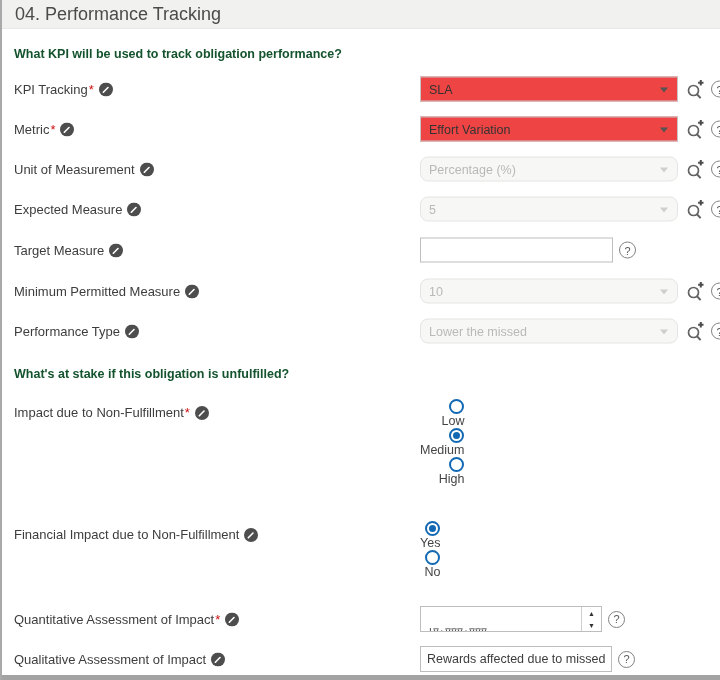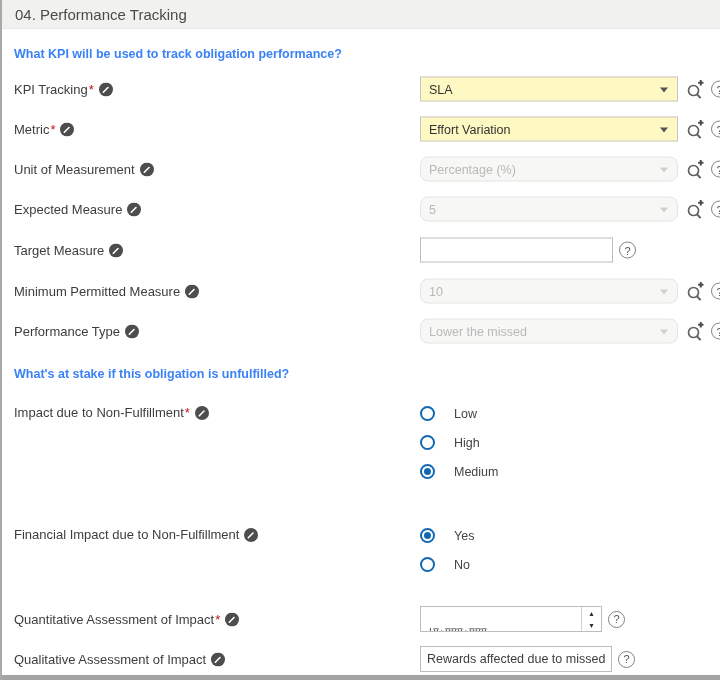--- a/index.html
+++ b/index.html
@@ -15,51 +15,51 @@
     width: 720px; height: 680px;
     background: #fff;
     border-left: 2px solid #a9a9a9;
   }
   .section-header {
     height: 29px;
     background: #f1f1ef;
     border-bottom: 1px solid #e8e8e6;
     display: flex; align-items: center;
     padding-left: 13px;
-    font-size: 15px;
+    font-size: 18px;
     color: #4b4b4b;
   }
   .bottom-bar {
     position: absolute; left: 0; right: 0; bottom: 0;
     height: 5px; background: #a3a3a3;
   }
   .question {
     margin: 18px 0 0 12px;
     font-size: 12.5px;
     font-weight: bold;
-    color: #3b82f6;
+    color: #14532d;
     line-height: 14px;
   }
   .rows { margin-top: 8px; }
   .frow { position: relative; height: 40px; }
   .frow.tall { height: 42px; }
   .flabel {
     position: absolute; left: 12px; top: 50%; transform: translateY(-50%);
     display: flex; align-items: center;
     font-size: 13px; color: #3d3d3d; white-space: nowrap;
   }
   .req { color: #cb1111; margin-left: 1px; font-size: 13px; }
   .edit-badge { margin-left: 5px; display: inline-flex; }
   .fcontrol {
     position: absolute; left: 418px; top: 50%; transform: translateY(-50%);
     display: flex; align-items: center; gap: 6px;
   }
   .dd {
     width: 258px; height: 25px;
-    border: 1px solid #c6c6c6; background: #fef9c3;
+    border: 1px solid #c6c6c6; background: #ef4444;
     display: flex; align-items: center;
     padding: 0 24px 0 8px;
     font-size: 12.5px; color: #333;
     position: relative; cursor: pointer;
     white-space: nowrap; overflow: hidden;
   }
   .dd .chev {
     position: absolute; right: 9px; top: 50%; margin-top: -2px;
     width: 0; height: 0;
     border-left: 4px solid transparent;
@@ -102,21 +102,21 @@
     flex: 1; display: flex; align-items: center; justify-content: center;
     font-size: 7px; color: #333; cursor: pointer; background: #fff; line-height: 1;
   }
   .radio-block { position: relative; }
   .radio-block .flabel-top {
     position: absolute; left: 12px; top: 6px;
     display: flex; align-items: center;
     font-size: 13px; color: #3d3d3d; white-space: nowrap;
   }
   .radio-options { position: absolute; left: 418px; top: 0; }
-  .radio-option { display: flex; align-items: center; height: 29px; gap: 19px; cursor: pointer; }
+  .radio-option { display: flex; align-items: flex-end; height: 29px; gap: 0; cursor: pointer; flex-direction: column; }
   .radio {
     width: 15px; height: 15px; border-radius: 50%;
     border: 2px solid #1268b3; background: #fff;
     display: flex; align-items: center; justify-content: center;
     flex: 0 0 auto;
   }
   .radio.checked::after {
     content: ""; width: 7px; height: 7px; border-radius: 50%;
     background: #1268b3;
   }
@@ -353,26 +353,26 @@
             <path d="M4 10.2 l1.3 -0.3 -1 -1z" fill="#fff"></path>
           </svg>
       </span>
     </div>
     <div class="radio-options">
       <div class="radio-option">
         <span class="radio"></span>
         <span class="radio-label">Low</span>
       </div>
       <div class="radio-option">
+        <span class="radio checked"></span>
+        <span class="radio-label">Medium</span>
+      </div>
+      <div class="radio-option">
         <span class="radio"></span>
         <span class="radio-label">High</span>
-      </div>
-      <div class="radio-option">
-        <span class="radio checked"></span>
-        <span class="radio-label">Medium</span>
       </div>
     </div>
   </div>
 
   <div class="radio-block financial-block">
     <div class="flabel-top">
       <span>Financial Impact due to Non-Fulfillment</span>
       <span class="edit-badge">
         <svg width="14" height="14" viewBox="0 0 14 14">
             <circle cx="7" cy="7" r="7" fill="#4d4d4d"></circle>

